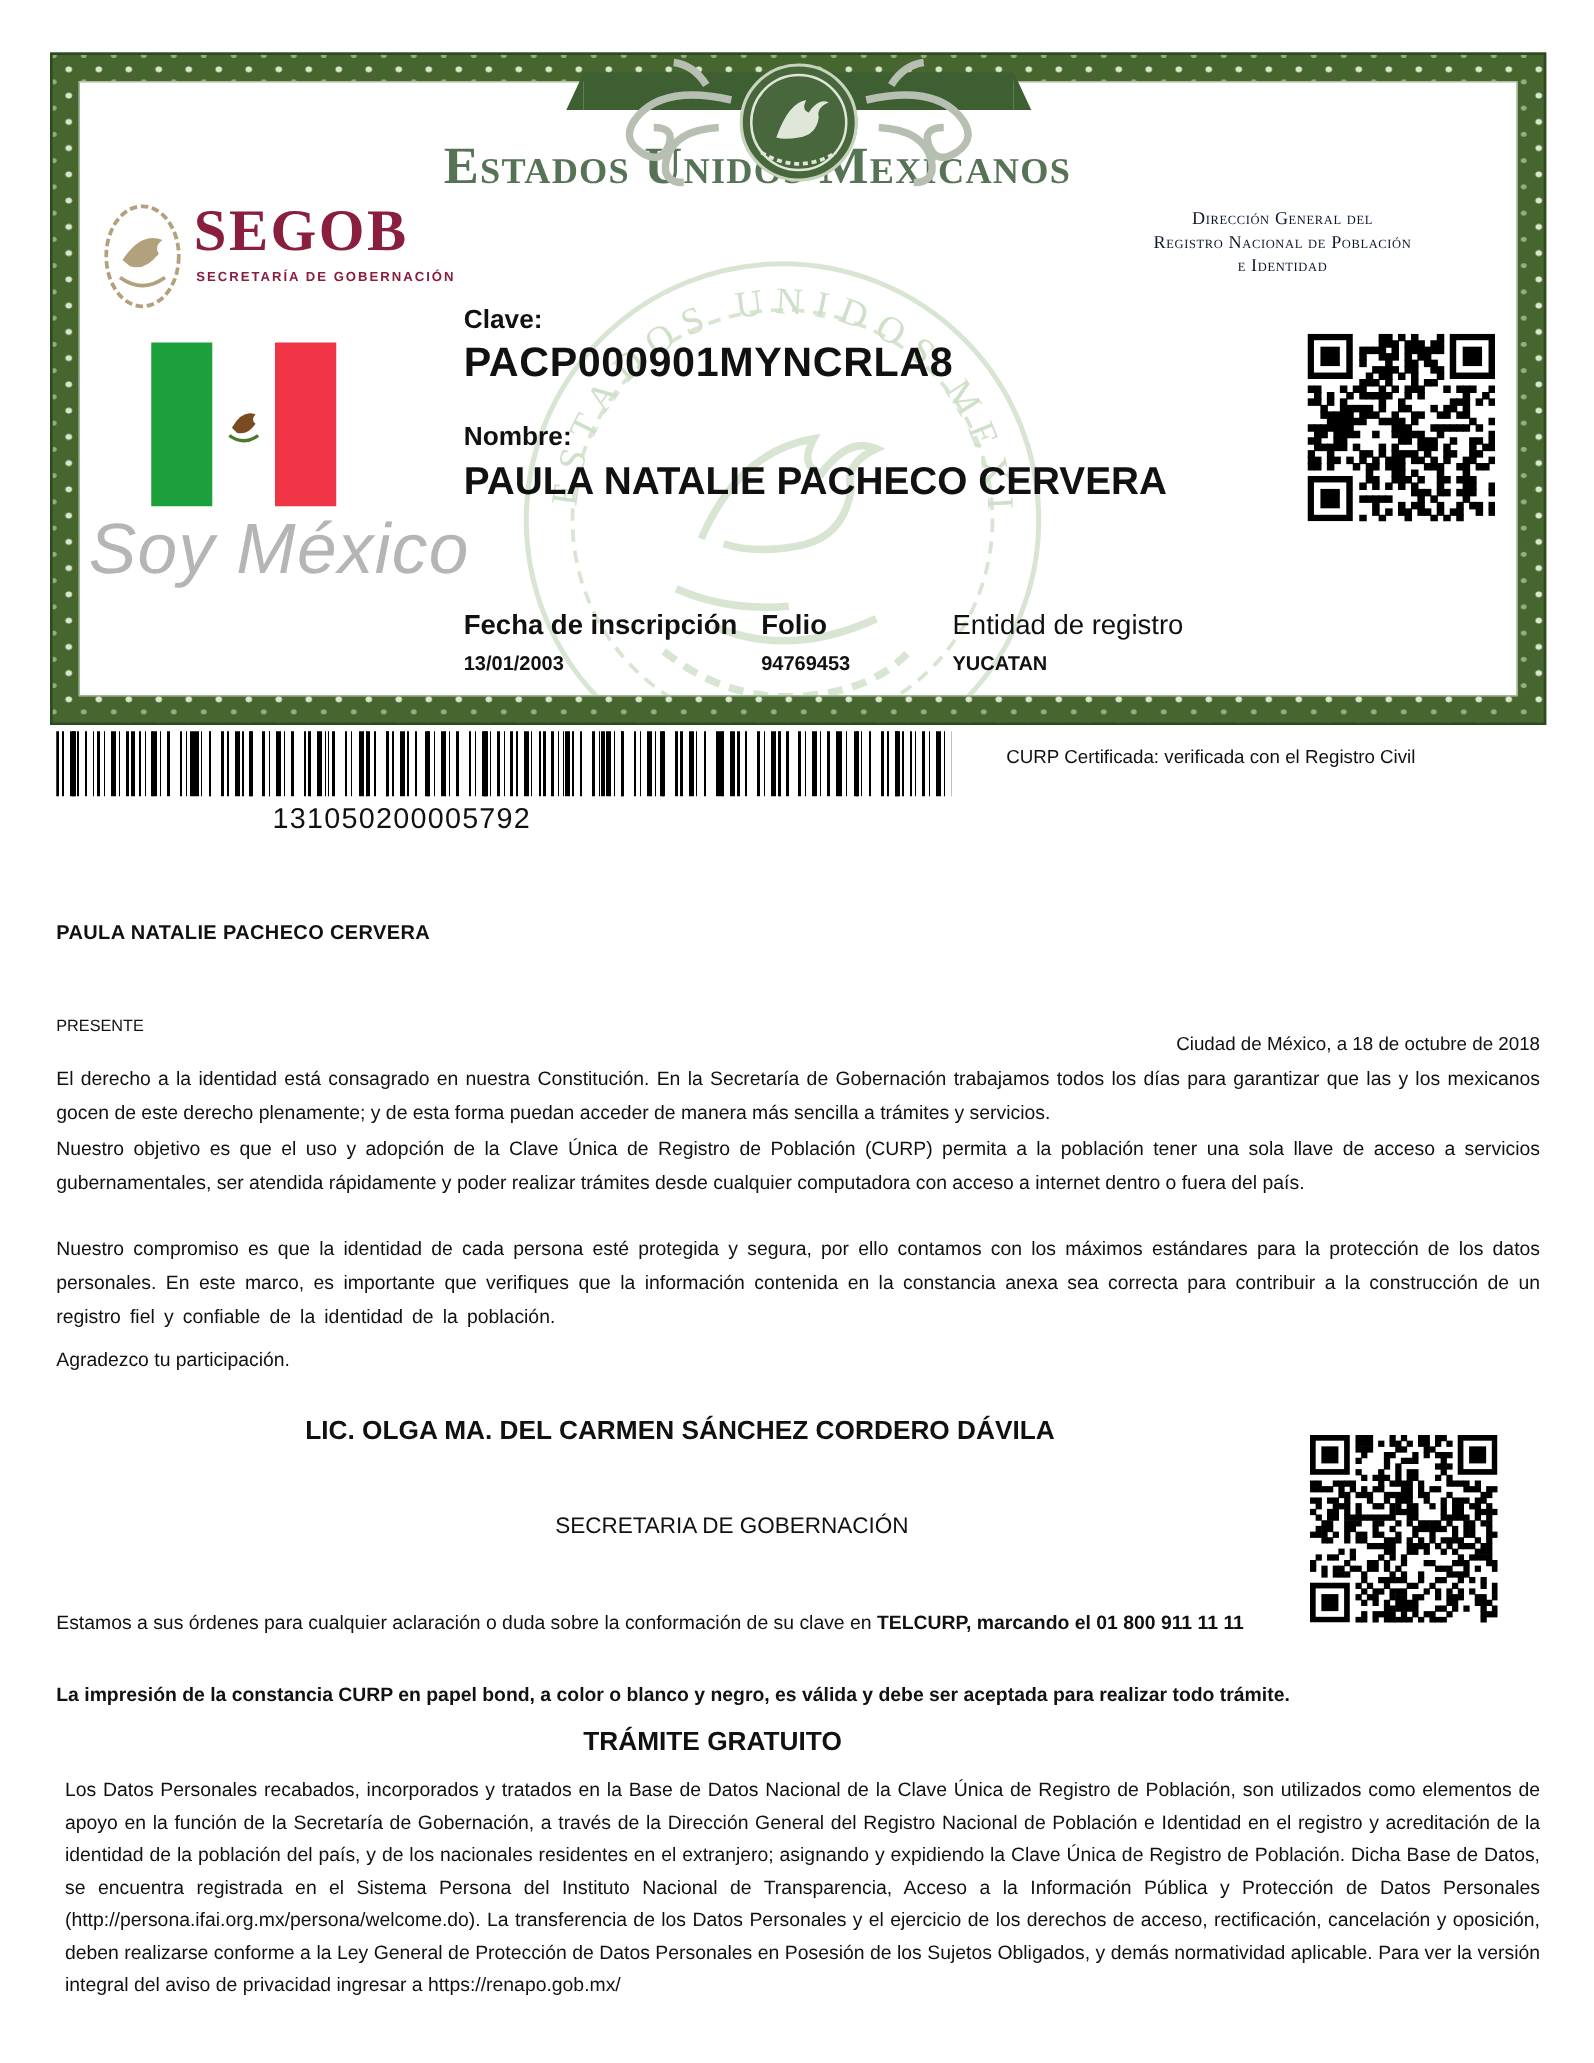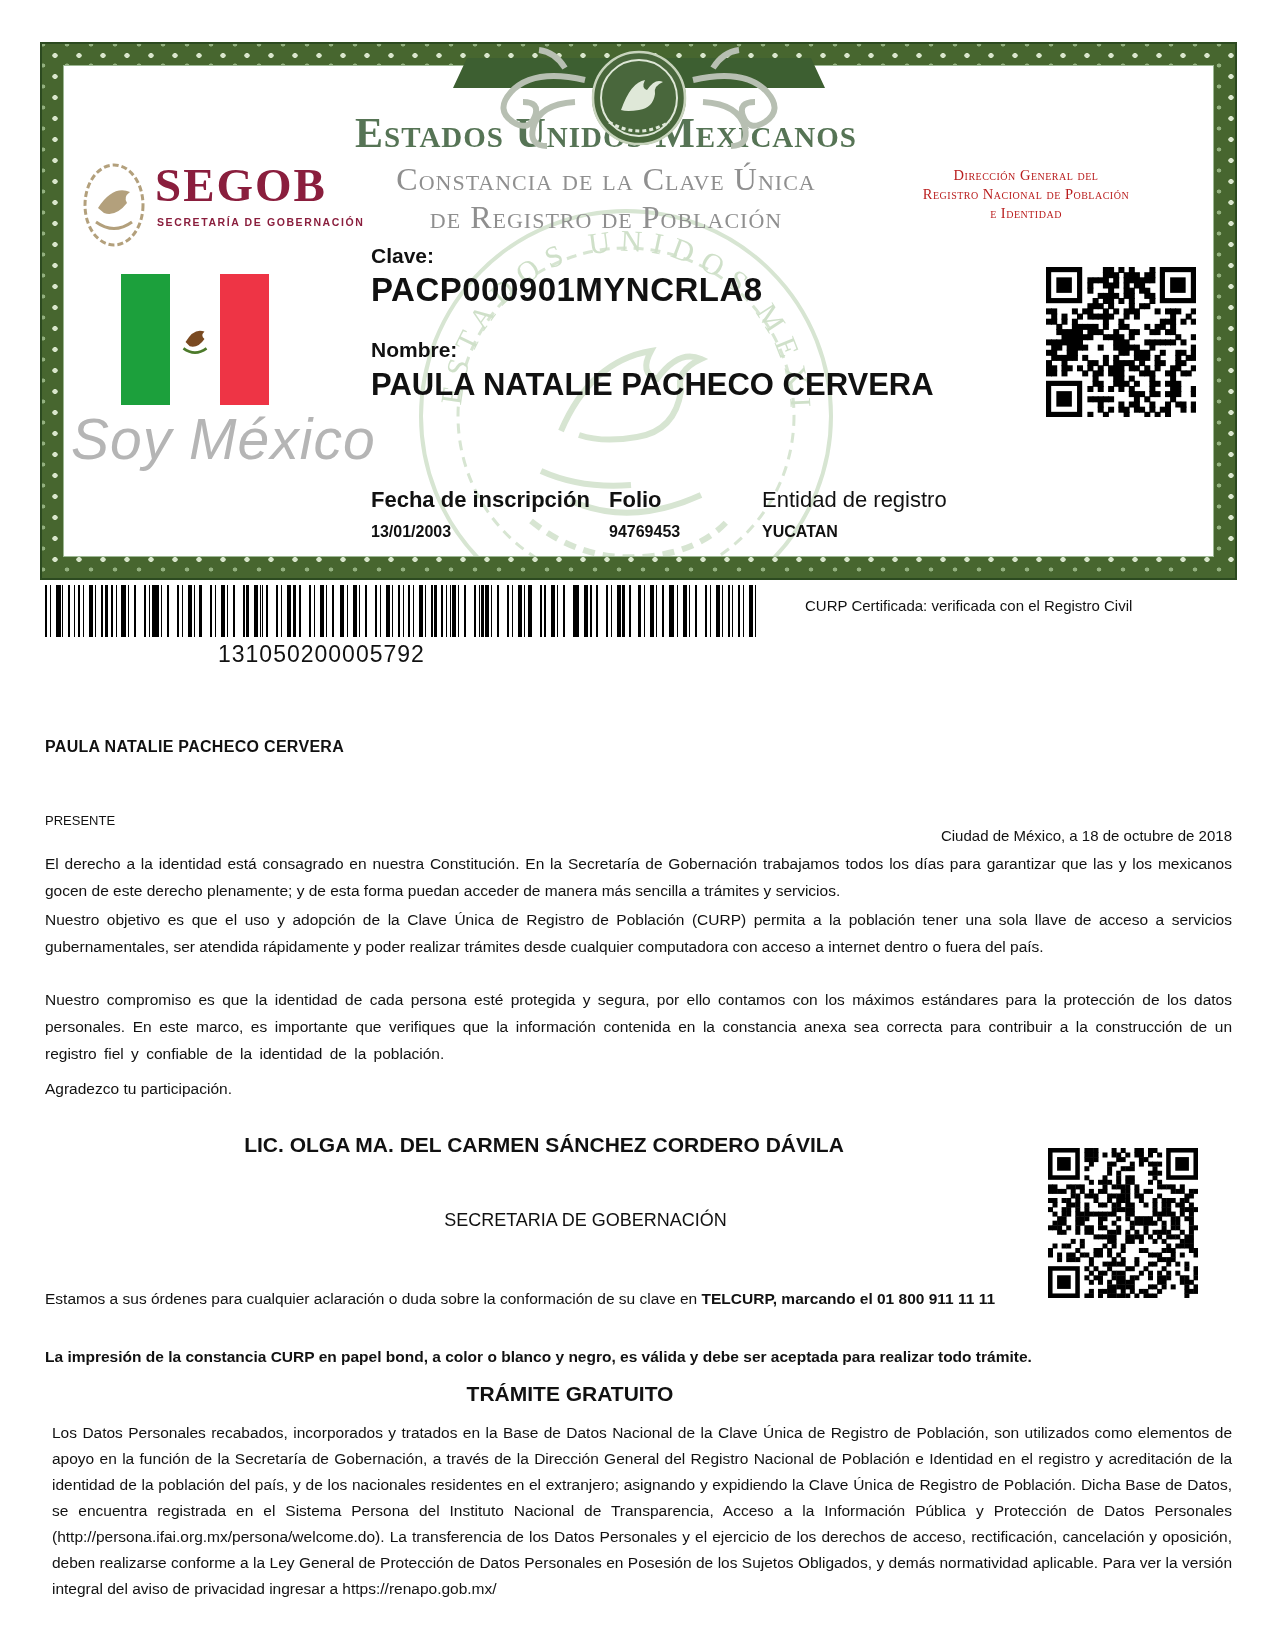--- a/index.html
+++ b/index.html
@@ -25,21 +25,21 @@
            font-family:"Liberation Serif",serif;font-variant:small-caps;font-size:42px;
            letter-spacing:1px;color:var(--title_green,#567455);font-weight:600;}
   .c-sub{position:absolute;left:0;width:1084px;text-align:center;z-index:3;
          font-family:"Liberation Serif",serif;font-variant:small-caps;font-size:32px;
          color:var(--subtitle_gray,#8f8f8f);letter-spacing:1px;}
   .c-sub1{top:95px;}
   .c-sub2{top:133px;}
 
   .dir-block{position:absolute;left:807px;top:100px;width:310px;z-index:3;text-align:center;
          font-family:"Liberation Serif",serif;font-variant:small-caps;font-size:14.5px;
-         line-height:19px;color:#b91c1c;letter-spacing:.5px;}
+         line-height:19px;color:#0f172a;letter-spacing:.5px;}
 
   .segob{position:absolute;left:17px;top:88px;z-index:3;}
   .segob-eagle{position:absolute;left:0;top:8px;}
   .segob-name{position:absolute;left:74px;top:4px;font-size:47px;font-weight:bold;
          color:var(--maroon,#8a1e3d);letter-spacing:2px;font-family:"Liberation Serif",serif;}
   .segob-tag{position:absolute;left:76px;top:62px;font-size:10.5px;font-weight:bold;
          color:var(--maroon,#8a1e3d);letter-spacing:1.6px;white-space:nowrap;}
 
   .fld-label{position:absolute;z-index:3;font-size:21px;font-weight:bold;}
   .fld-big{position:absolute;z-index:3;font-weight:bold;white-space:nowrap;}
@@ -139,22 +139,20 @@
         <svg class="segob-eagle" width="66" height="86" viewBox="0 0 66 86">
           <ellipse cx="33" cy="43" rx="29" ry="40" fill="none" stroke="#b3a07c" stroke-width="3" stroke-dasharray="6 3"></ellipse>
           <path d="M17 46 q15 -23 32 -16 q-7 5 -3 11 q-11 14 -23 10 Z" fill="#b3a07c"></path>
           <path d="M15 60 q18 13 36 0" stroke="#b3a07c" stroke-width="3" fill="none"></path>
         </svg>
         <div class="segob-name">SEGOB</div>
         <div class="segob-tag">SECRETARÍA DE GOBERNACIÓN</div>
       </div>
 
       <div class="c-title">Estados Unidos Mexicanos</div>
-      <div class="c-sub c-sub1">Constancia de la Clave Única</div>
-      <div class="c-sub c-sub2">de Registro de Población</div>
 
       <div class="dir-block">
         <div>Dirección General del</div>
         <div>Registro Nacional de Población</div>
         <div>e Identidad</div>
       </div>
 
       <div class="fld-label clave-label">Clave:</div>
       <div class="fld-big clave-value">PACP000901MYNCRLA8</div>
       <div class="fld-label nombre-label">Nombre:</div>

